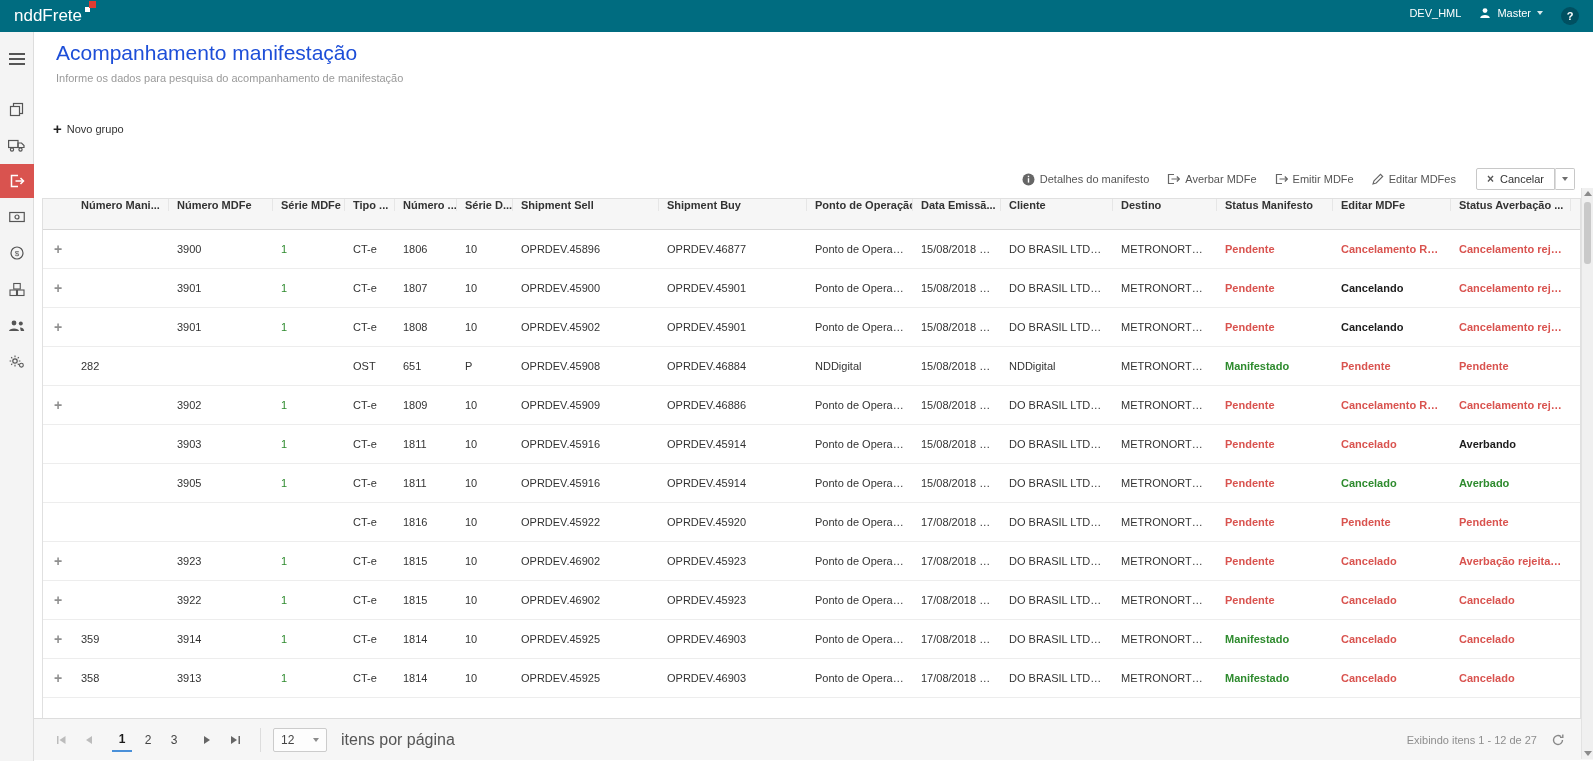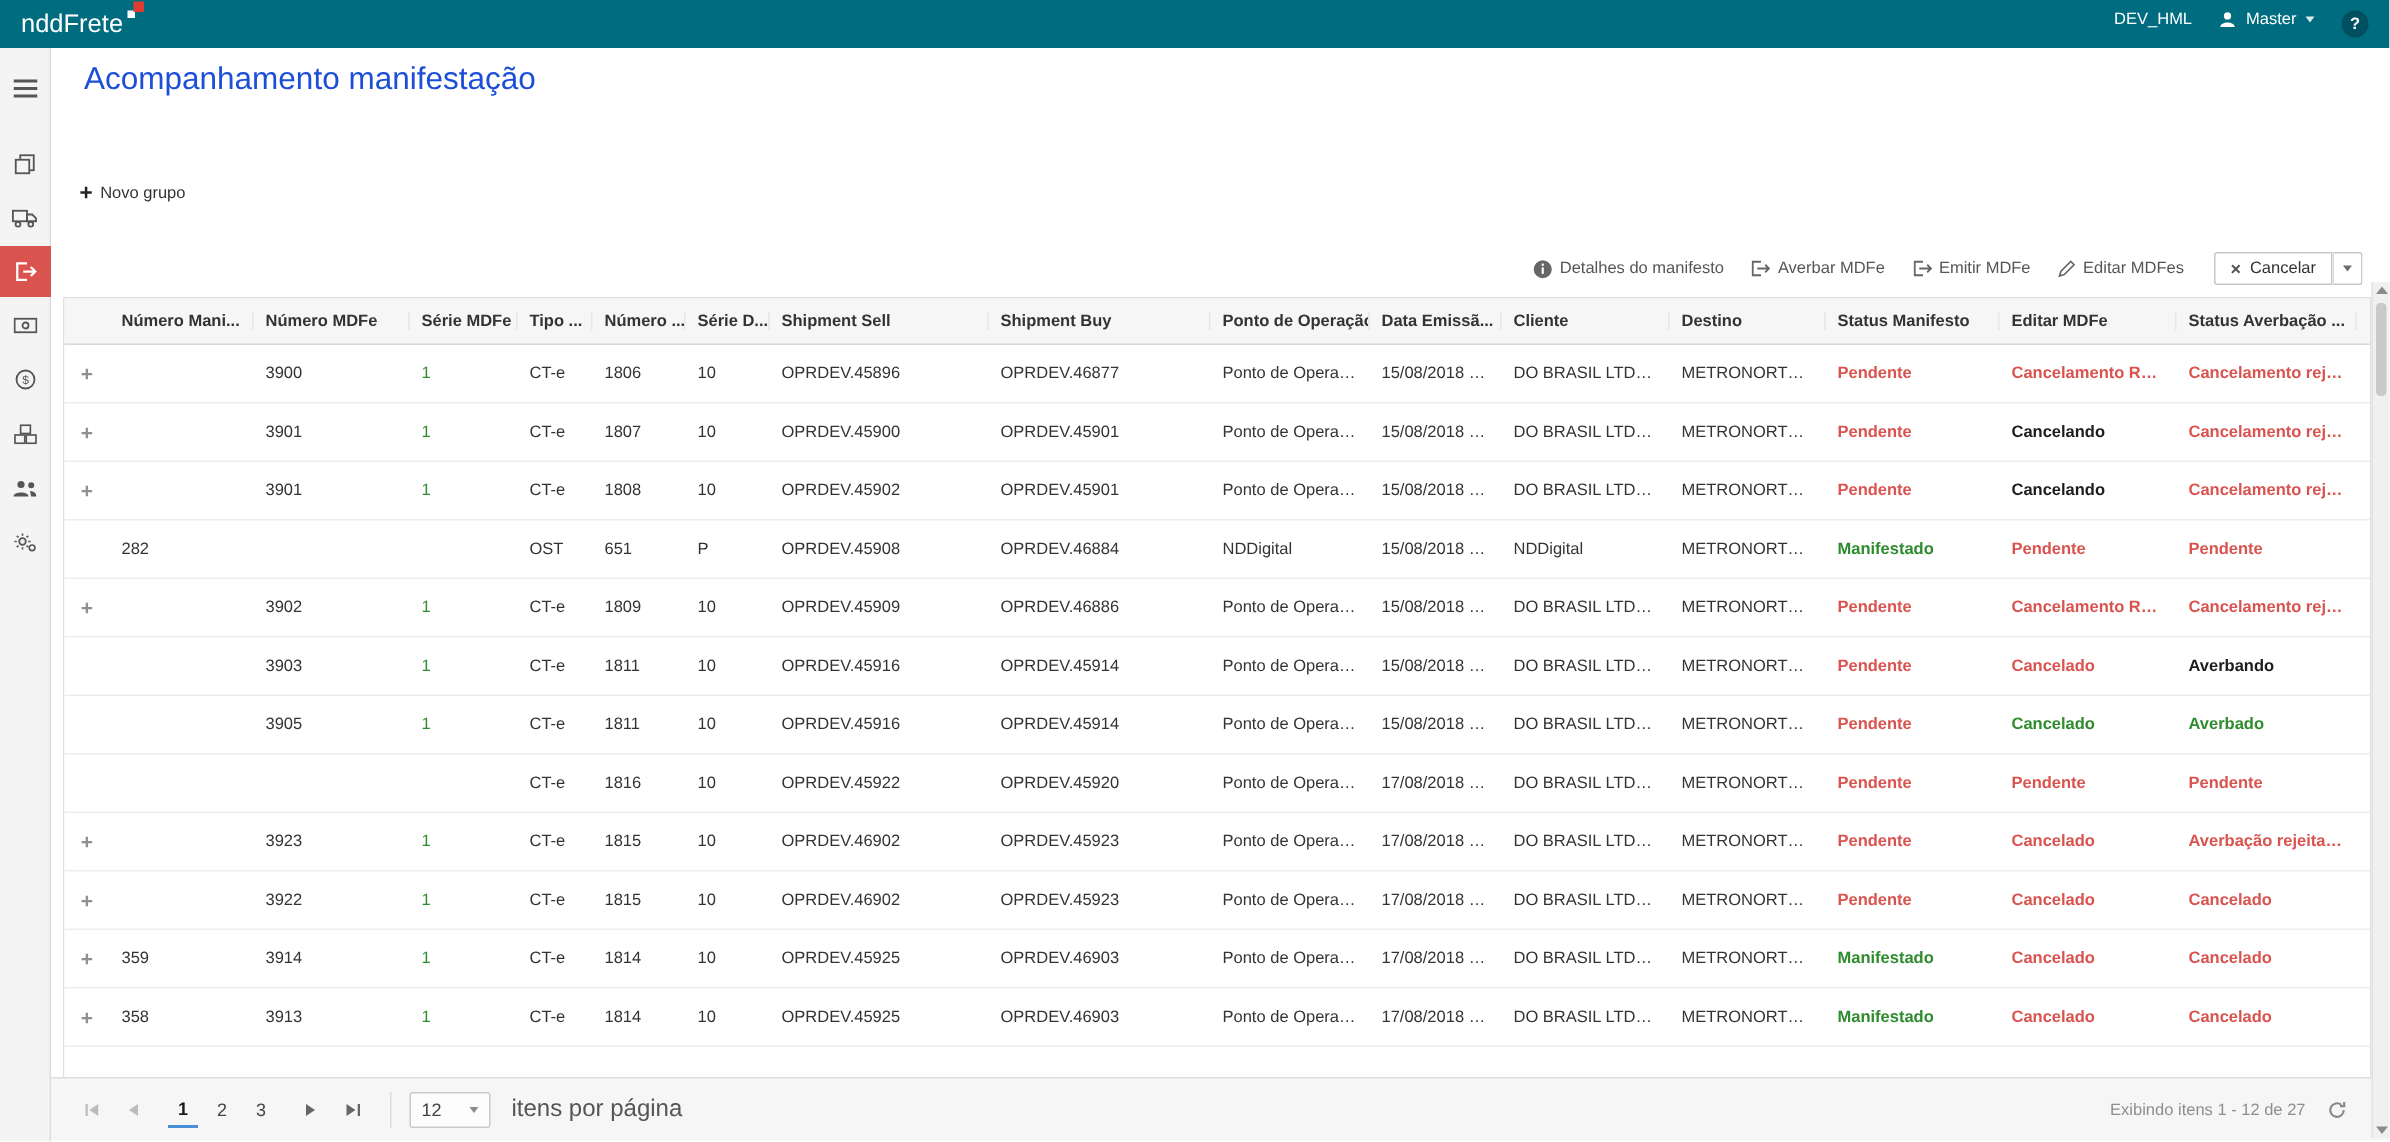--- a/index.html
+++ b/index.html
@@ -51,21 +51,21 @@
   .cancel-split{display:flex;margin-left:2px}
   .cancel-btn{display:flex;align-items:center;gap:6px;border:1px solid #c8c8c8;background:#fff;
     padding:4px 10px;font-size:11px;color:#333;border-radius:2px 0 0 2px;cursor:pointer}
   .cancel-x{font-weight:bold;color:#555;font-size:12px;line-height:8px}
   .cancel-caret{border:1px solid #c8c8c8;border-left:1px solid #ddd;background:#fff;width:20px;
     display:flex;align-items:center;justify-content:center;border-radius:0 2px 2px 0;
     color:#555;cursor:pointer}
   
   .grid{flex:1;min-height:0;margin:0 12px 0 8px;display:flex;flex-direction:column;
     border:1px solid #e0e0e0;border-bottom:none}
-  .grid-header{flex:0 0 31px;display:flex;align-items:center;background:#f6f6f6;
+  .grid-header{flex:0 0 31px;display:flex;align-items:flex-start;background:#f6f6f6;
     border-bottom:1px solid #d8d8d8;font-size:11px;font-weight:bold;color:#333}
   .hcell{display:flex;align-items:center;border-right:1px solid #e6e6e6;cursor:pointer}
   .grid-body{flex:1;overflow:hidden;background:#fff}
   .grow{display:flex;height:39px;align-items:center;border-bottom:1px solid #ededed;
     font-size:11px;color:#333;cursor:default}
   .cell{padding:0 8px;white-space:nowrap;overflow:hidden;text-overflow:ellipsis;flex:none}
   .c0{width:30px;text-align:center;padding:0}
   .c1{width:96px}.c2{width:104px}.c3{width:72px}.c4{width:50px}.c5{width:62px}
   .c6{width:56px}.c7{width:146px}.c8{width:148px}.c9{width:106px}.c10{width:88px}
   .c11{width:112px}.c12{width:104px}.c13{width:116px}.c14{width:118px}.c15{width:120px}
@@ -216,20 +216,21 @@
             </g>
             <circle cx="12.4" cy="11.2" r="1.9" fill="none" stroke="#555" stroke-width="1.1"></circle>
           </svg>
       </span>
     </div>
   </nav>
 
   <main class="main">
     <div class="page-header">
       <h1>Acompanhamento manifestação</h1>
+      <p>Informe os dados para pesquisa do acompanhamento de manifestação</p>
     </div>
 
 
     <div class="filter-body">
       <span class="novo-grupo">
         <span class="plus">+</span>
         <span>Novo grupo</span>
       </span>
     </div>
 

